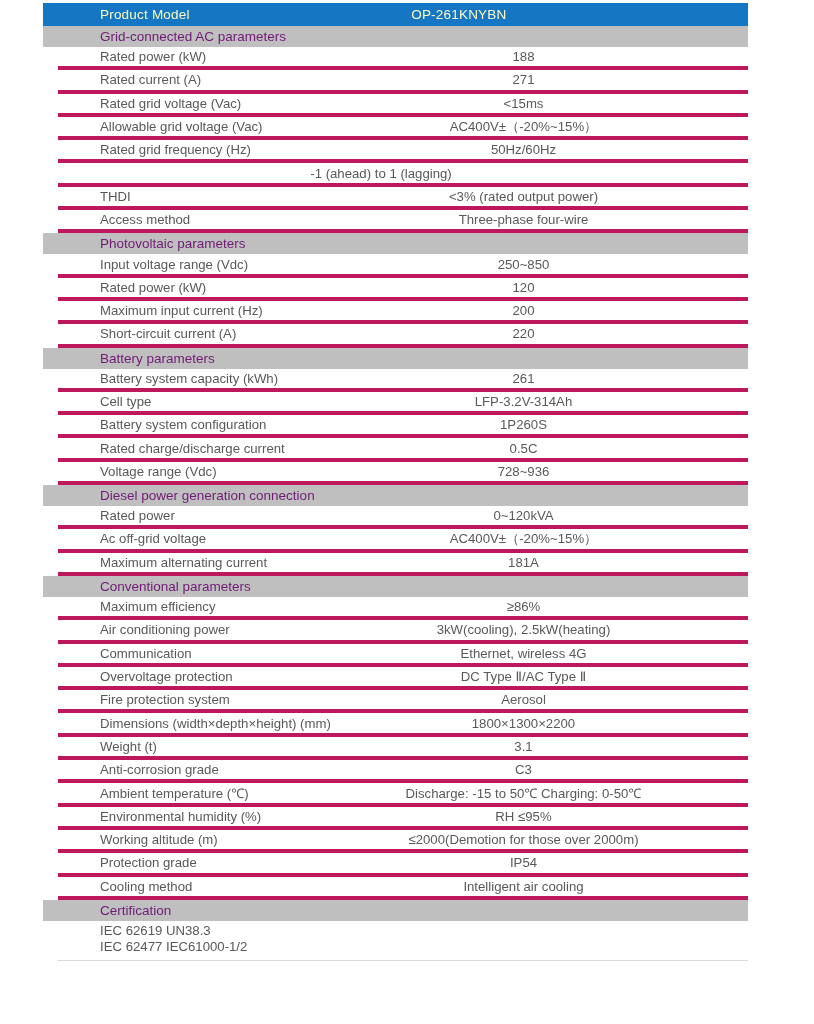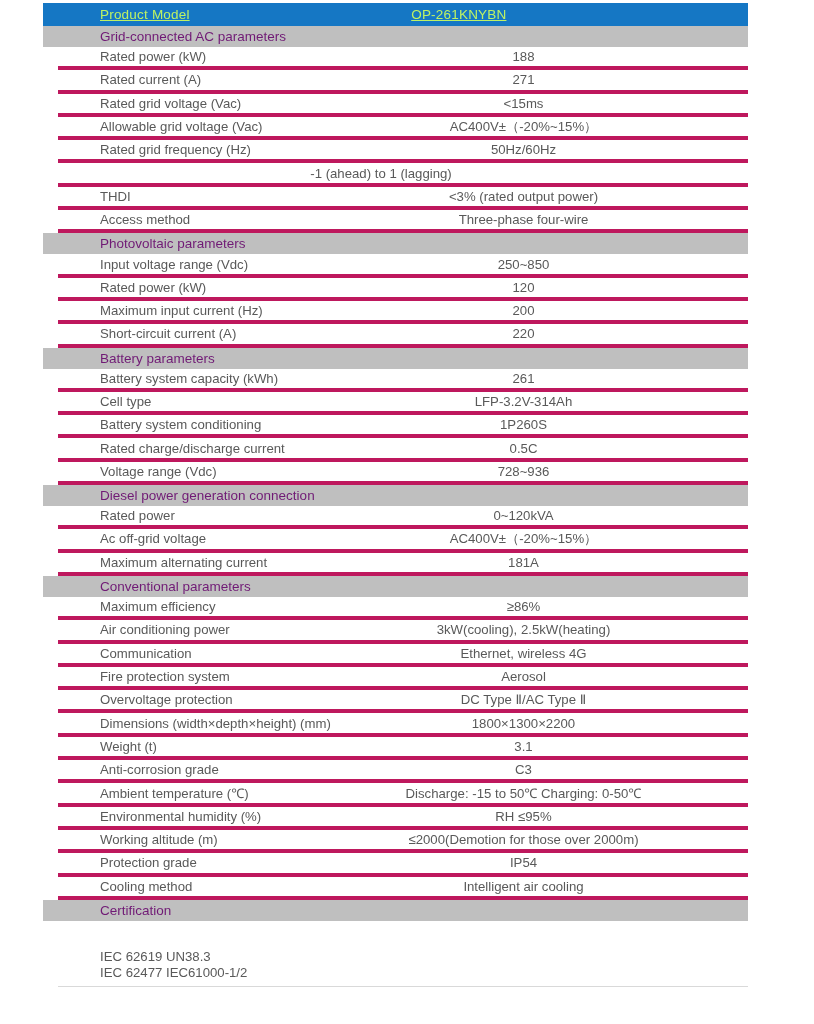--- a/index.html
+++ b/index.html
@@ -25,22 +25,21 @@
     left: 43px;
     top: 3px;
     width: 705px;
   }
   
   .header-row {
     display: flex;
     align-items: center;
     background: #1577c4;
     height: 23px;
-    color: #bef264;
-    text-decoration: underline;
+    color: #fef9c3;
   }
   .header-row .cell-label {
     padding-left: 57px;
     font-size: 13.5px;
     letter-spacing: 0.2px;
   }
   .header-row .cell-value {
     flex: 1;
     text-align: center;
     font-size: 13.5px;
@@ -88,21 +87,20 @@
   }
   
   .cert-block {
     margin-left: 15px;
     width: 690px;
     padding-left: 42px;
     padding-top: 2px;
     padding-bottom: 4px;
     box-sizing: border-box;
     border-bottom: 1px solid #d9d9d9;
-    margin-top: 26px;
   }
   .cert-line {
     font-size: 13.2px;
     line-height: 16.5px;
     color: #595959;
     white-space: nowrap;
   }
 </style>
 </head>
 <body>
@@ -174,21 +172,21 @@
         </div>
         <div class="data-row">
           <div class="cell-label">Battery system capacity (kWh)</div>
           <div class="cell-value">261</div>
         </div>
         <div class="data-row">
           <div class="cell-label">Cell type</div>
           <div class="cell-value">LFP-3.2V-314Ah</div>
         </div>
         <div class="data-row">
-          <div class="cell-label">Battery system conditioning</div>
+          <div class="cell-label">Battery system configuration</div>
           <div class="cell-value">1P260S</div>
         </div>
         <div class="data-row">
           <div class="cell-label">Rated charge/discharge current</div>
           <div class="cell-value">0.5C</div>
         </div>
         <div class="data-row">
           <div class="cell-label">Voltage range (Vdc)</div>
           <div class="cell-value">728~936</div>
         </div>
@@ -216,26 +214,26 @@
         </div>
         <div class="data-row">
           <div class="cell-label">Air conditioning power</div>
           <div class="cell-value">3kW(cooling), 2.5kW(heating)</div>
         </div>
         <div class="data-row">
           <div class="cell-label">Communication</div>
           <div class="cell-value">Ethernet, wireless 4G</div>
         </div>
         <div class="data-row">
+          <div class="cell-label">Overvoltage protection</div>
+          <div class="cell-value">DC Type Ⅱ/AC Type Ⅱ</div>
+        </div>
+        <div class="data-row">
           <div class="cell-label">Fire protection system</div>
           <div class="cell-value">Aerosol</div>
-        </div>
-        <div class="data-row">
-          <div class="cell-label">Overvoltage protection</div>
-          <div class="cell-value">DC Type Ⅱ/AC Type Ⅱ</div>
         </div>
         <div class="data-row">
           <div class="cell-label">Dimensions (width×depth×height) (mm)</div>
           <div class="cell-value">1800×1300×2200</div>
         </div>
         <div class="data-row">
           <div class="cell-label">Weight (t)</div>
           <div class="cell-value">3.1</div>
         </div>
         <div class="data-row">

